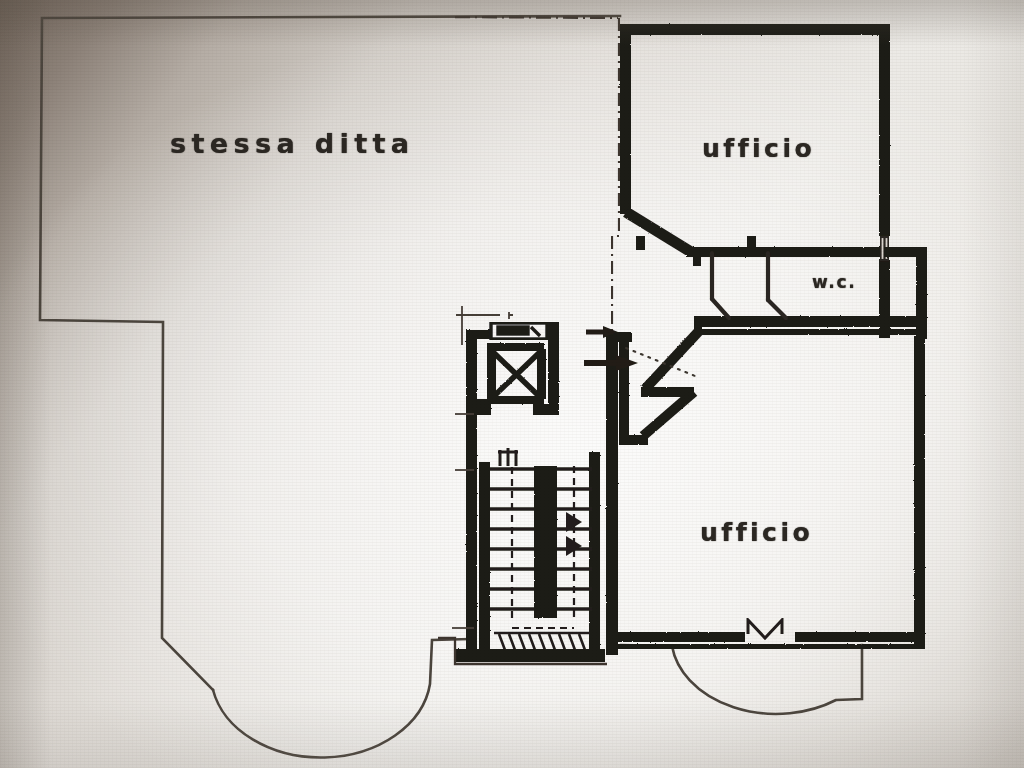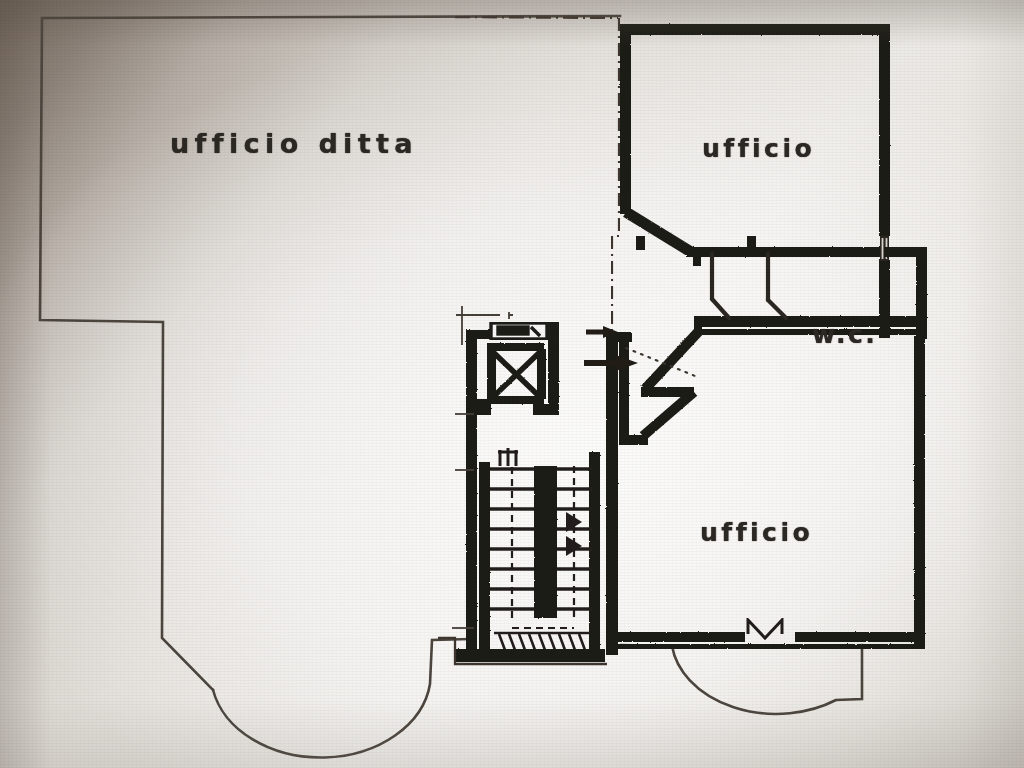--- a/index.html
+++ b/index.html
@@ -42,21 +42,21 @@
     position:absolute;
     font-family:"DejaVu Sans", sans-serif;
     color:#2b2722;
     letter-spacing:.16em;
     white-space:nowrap;
     -webkit-font-smoothing:none;
     text-shadow:0 0 1.1px rgba(40,36,32,.75), .4px .3px .9px rgba(60,54,48,.35);
   }
   #label-stessa-ditta{left:170px;top:128px;font-size:27px;letter-spacing:.20em;font-weight:600;}
   #label-ufficio-top{left:702px;top:134px;font-size:25px;letter-spacing:.14em;font-weight:600;}
-  #label-wc{left:812px;top:272px;font-size:25px;letter-spacing:.10em;font-weight:700;margin-top:48px;}
+  #label-wc{left:812px;top:272px;font-size:17px;letter-spacing:.10em;font-weight:700;}
   #label-ufficio-bottom{left:700px;top:518px;font-size:25px;letter-spacing:.14em;font-weight:600;}
 </style>
 </head>
 <body>
 
 <div id="sheet">
   <div id="paper-tone"></div>
 
   <svg id="plan" viewBox="0 0 1024 768">
     <defs>
@@ -278,20 +278,20 @@
       <rect x="455" y="649" width="150" height="13"></rect>
     </g>
     <g filter="url(#inksoft)" fill="none" stroke="#3c352f" stroke-width="2.3">
       <path d="M 438,638 L 455,638 L 455,664 L 607,664"></path>
     </g>
   </svg>
 
   <div id="paper-vignette"></div>
   <div id="grain"></div>
 
-  <div class="lbl" id="label-stessa-ditta">ufficio ditta</div>
+  <div class="lbl" id="label-stessa-ditta">stessa ditta</div>
 
   <div class="lbl" id="label-ufficio-top">ufficio</div>
 
   <div class="lbl" id="label-wc">w.c.</div>
 
   <div class="lbl" id="label-ufficio-bottom">ufficio</div>
 </div>
 
 </body></html>

